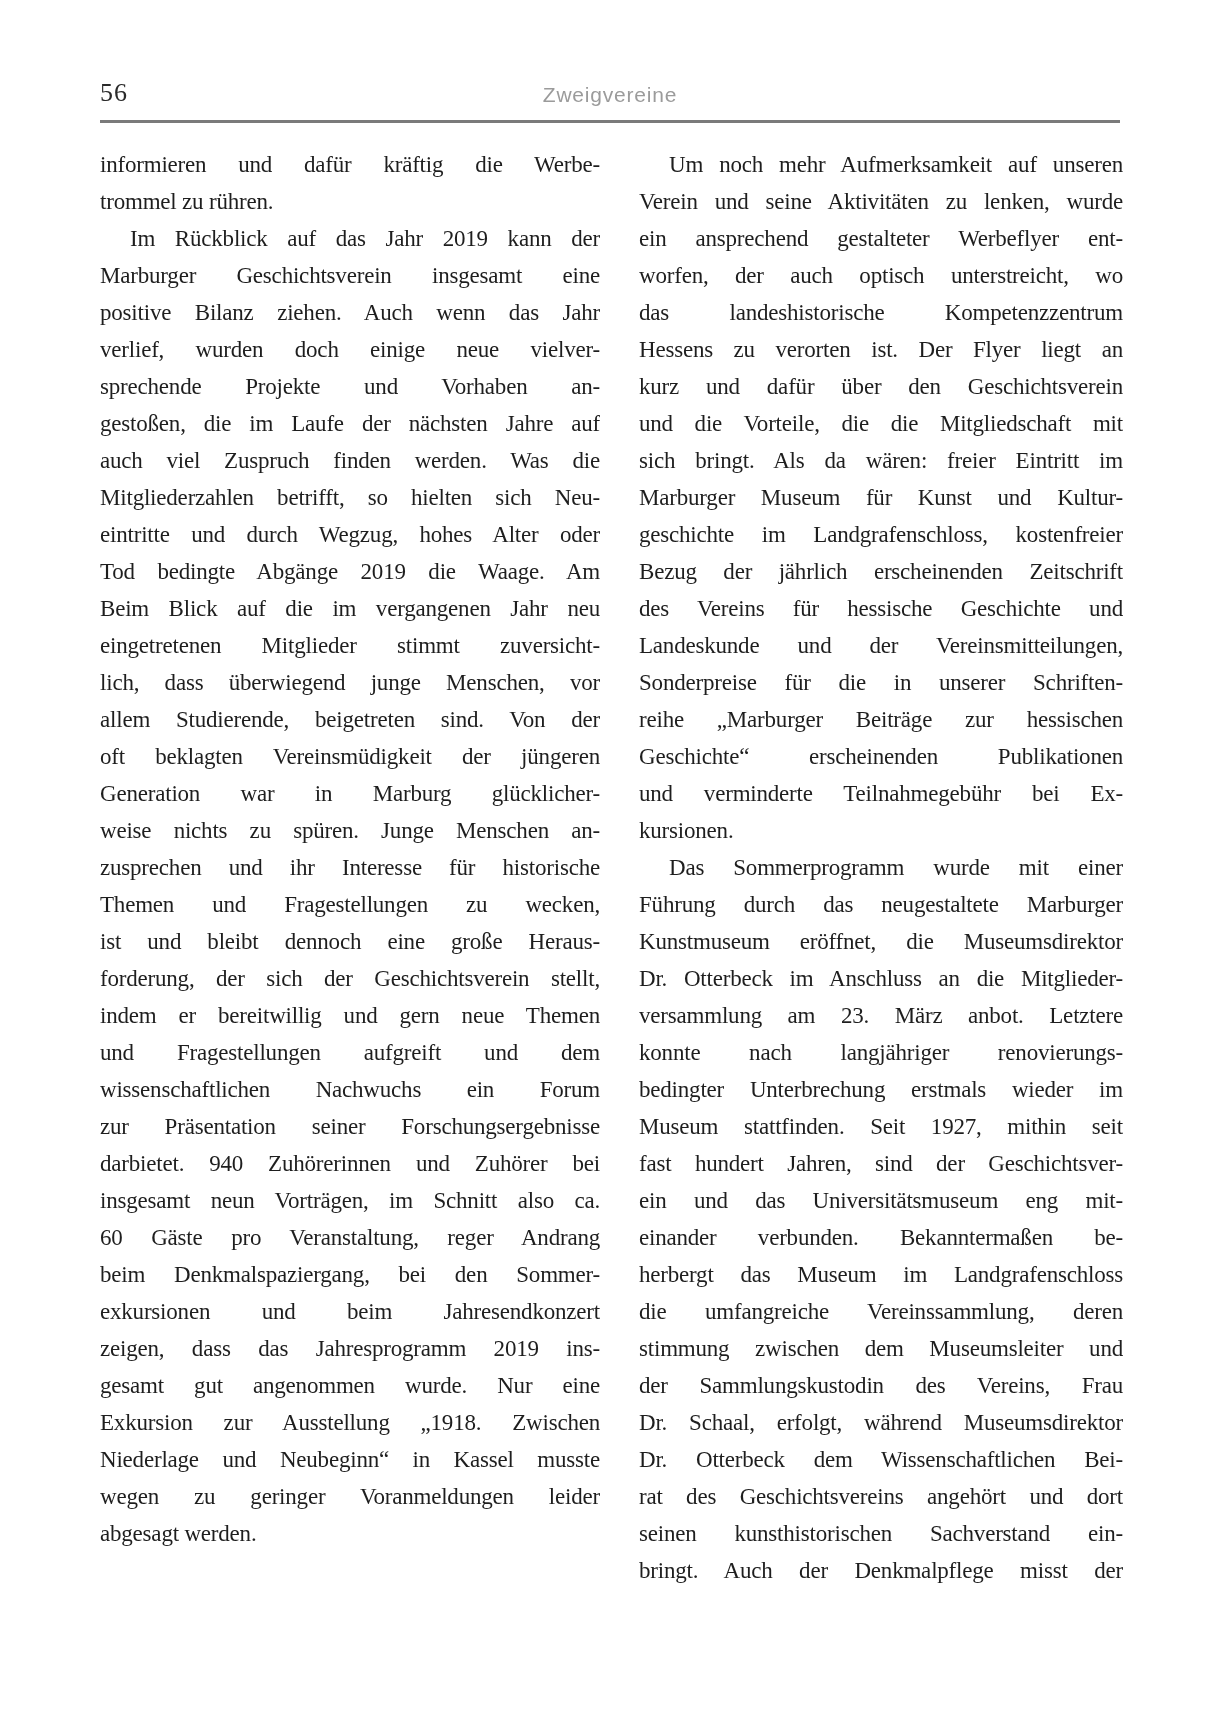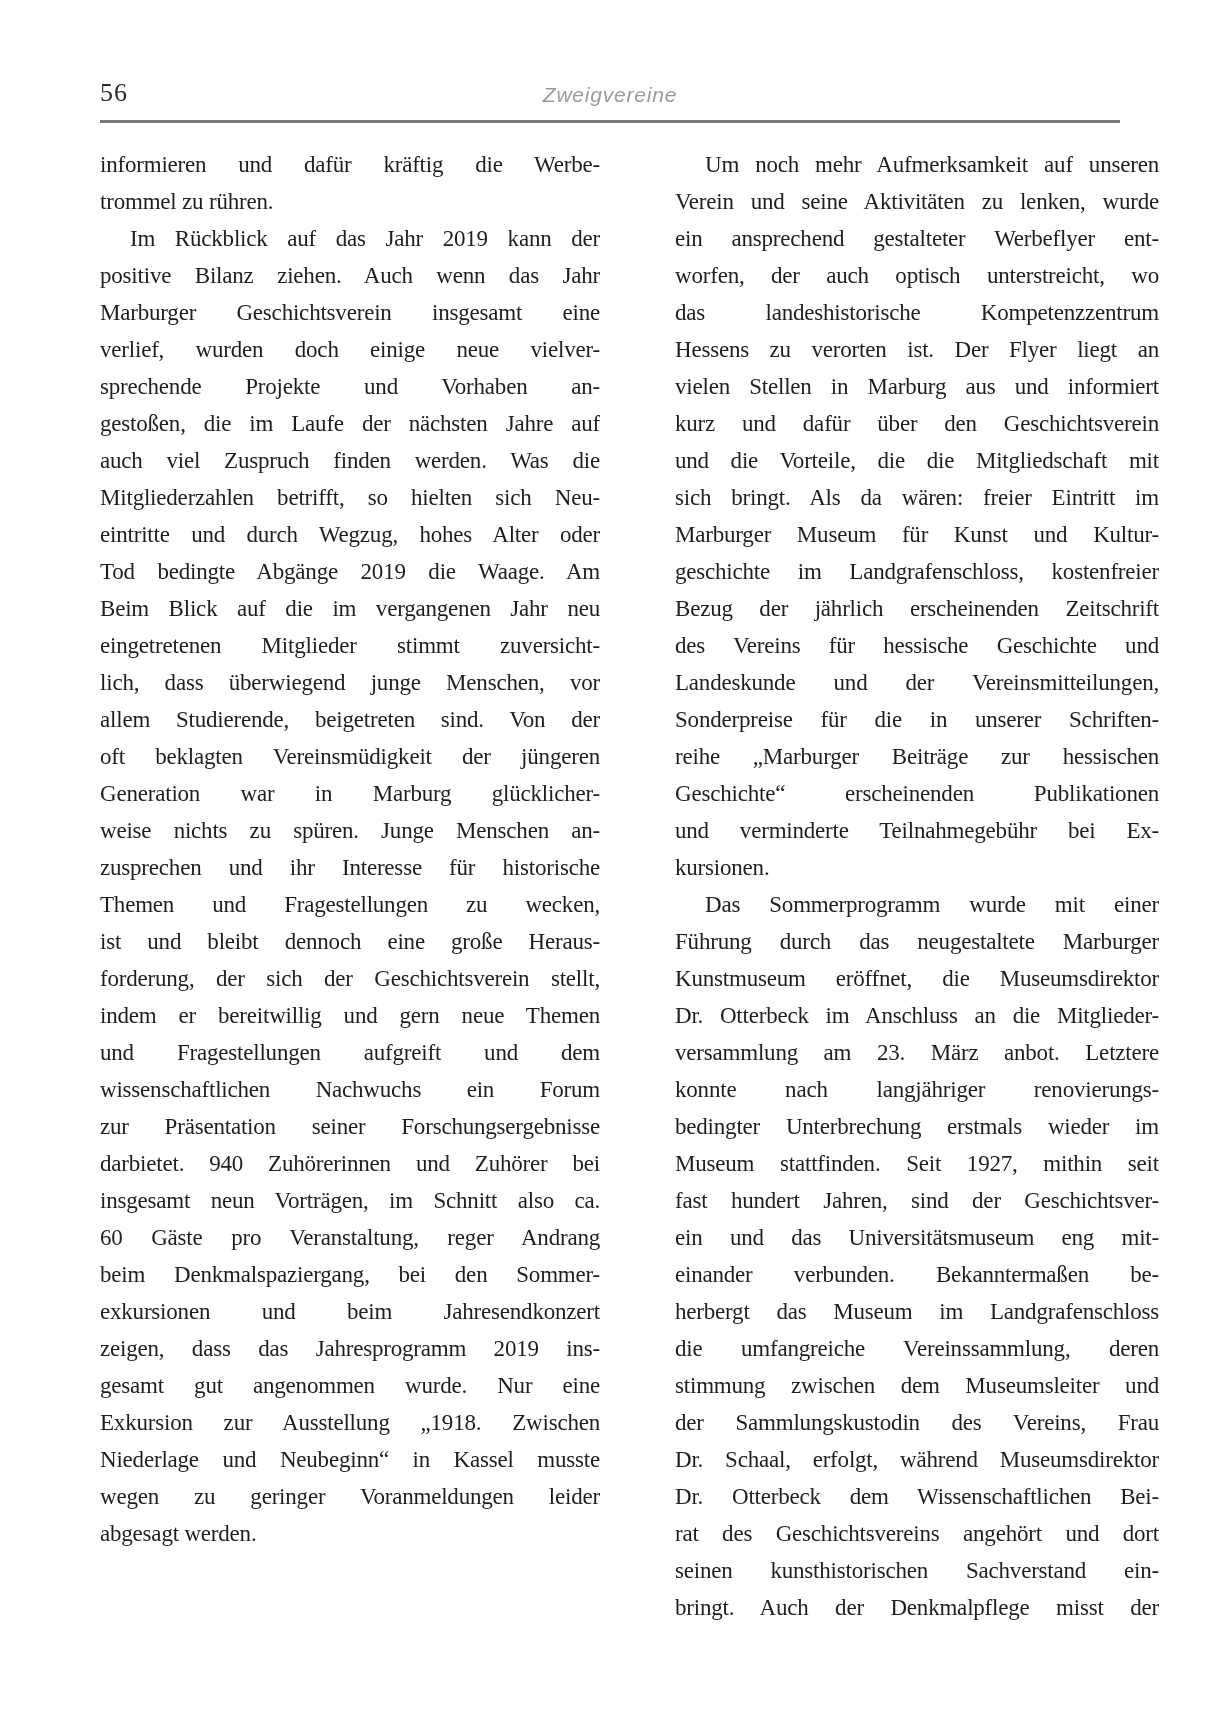--- a/index.html
+++ b/index.html
@@ -24,29 +24,29 @@
   }
   .page-number{
     position:absolute;left:0;top:0;
     font-size:26px;line-height:30px;color:var(--page-number);
     letter-spacing:1px;
   }
   .running-title{
     position:absolute;left:0;right:0;top:4px;text-align:center;
     font-family:"Liberation Sans","DejaVu Sans",sans-serif;
     font-weight:300;font-size:21px;line-height:26px;
-    color:var(--running-title);letter-spacing:0.8px;font-style:italic;
+    color:var(--running-title);letter-spacing:0.8px;
   }
   .header-rule{
     position:absolute;top:120px;left:100px;width:1020px;height:3px;
     background:var(--rule);
   }
   .columns{
     position:absolute;top:146px;left:100px;
-    display:flex;gap:36px;
+    display:flex;
   }
   .col{width:500px;}
   .col-right{width:484px;margin-left:39px;}
   .line{
     height:37px;line-height:37px;
     font-size:23px;letter-spacing:-0.2px;
     text-align:justify;text-align-last:justify;
     overflow:hidden;white-space:normal;
   }
   .line.indent{text-indent:30px;}
@@ -61,22 +61,22 @@
     <div class="running-title">Zweigvereine</div>
   </div>
 
   <div class="header-rule"></div>
 
   <main class="columns">
     <div class="col">
         <div class="line">informieren und dafür kräftig die Werbe-</div>
         <div class="line para-end">trommel zu rühren.</div>
         <div class="line indent">Im Rückblick auf das Jahr 2019 kann der</div>
+        <div class="line">Marburger Geschichtsverein insgesamt eine</div>
         <div class="line">positive Bilanz ziehen. Auch wenn das Jahr</div>
-        <div class="line">Marburger Geschichtsverein insgesamt eine</div>
         <div class="line">verlief, wurden doch einige neue vielver-</div>
         <div class="line">sprechende Projekte und Vorhaben an-</div>
         <div class="line">gestoßen, die im Laufe der nächsten Jahre auf</div>
         <div class="line">auch viel Zuspruch finden werden. Was die</div>
         <div class="line">Mitgliederzahlen betrifft, so hielten sich Neu-</div>
         <div class="line">eintritte und durch Wegzug, hohes Alter oder</div>
         <div class="line">Tod bedingte Abgänge 2019 die Waage. Am</div>
         <div class="line">Beim Blick auf die im vergangenen Jahr neu</div>
         <div class="line">eingetretenen Mitglieder stimmt zuversicht-</div>
         <div class="line">lich, dass überwiegend junge Menschen, vor</div>
@@ -104,21 +104,20 @@
         <div class="line">wegen zu geringer Voranmeldungen leider</div>
         <div class="line para-end">abgesagt werden.</div>
       </div>
     <div class="col col-right">
         <div class="line indent">Um noch mehr Aufmerksamkeit auf unseren</div>
         <div class="line">Verein und seine Aktivitäten zu lenken, wurde</div>
         <div class="line">ein ansprechend gestalteter Werbeflyer ent-</div>
         <div class="line">worfen, der auch optisch unterstreicht, wo</div>
         <div class="line">das landeshistorische Kompetenzzentrum</div>
         <div class="line">Hessens zu verorten ist. Der Flyer liegt an</div>
-        <div class="line">vielen Stellen in Marburg aus und informiert</div>
         <div class="line">kurz und dafür über den Geschichtsverein</div>
         <div class="line">und die Vorteile, die die Mitgliedschaft mit</div>
         <div class="line">sich bringt. Als da wären: freier Eintritt im</div>
         <div class="line">Marburger Museum für Kunst und Kultur-</div>
         <div class="line">geschichte im Landgrafenschloss, kostenfreier</div>
         <div class="line">Bezug der jährlich erscheinenden Zeitschrift</div>
         <div class="line">des Vereins für hessische Geschichte und</div>
         <div class="line">Landeskunde und der Vereinsmitteilungen,</div>
         <div class="line">Sonderpreise für die in unserer Schriften-</div>
         <div class="line">reihe „Marburger Beiträge zur hessischen</div>

